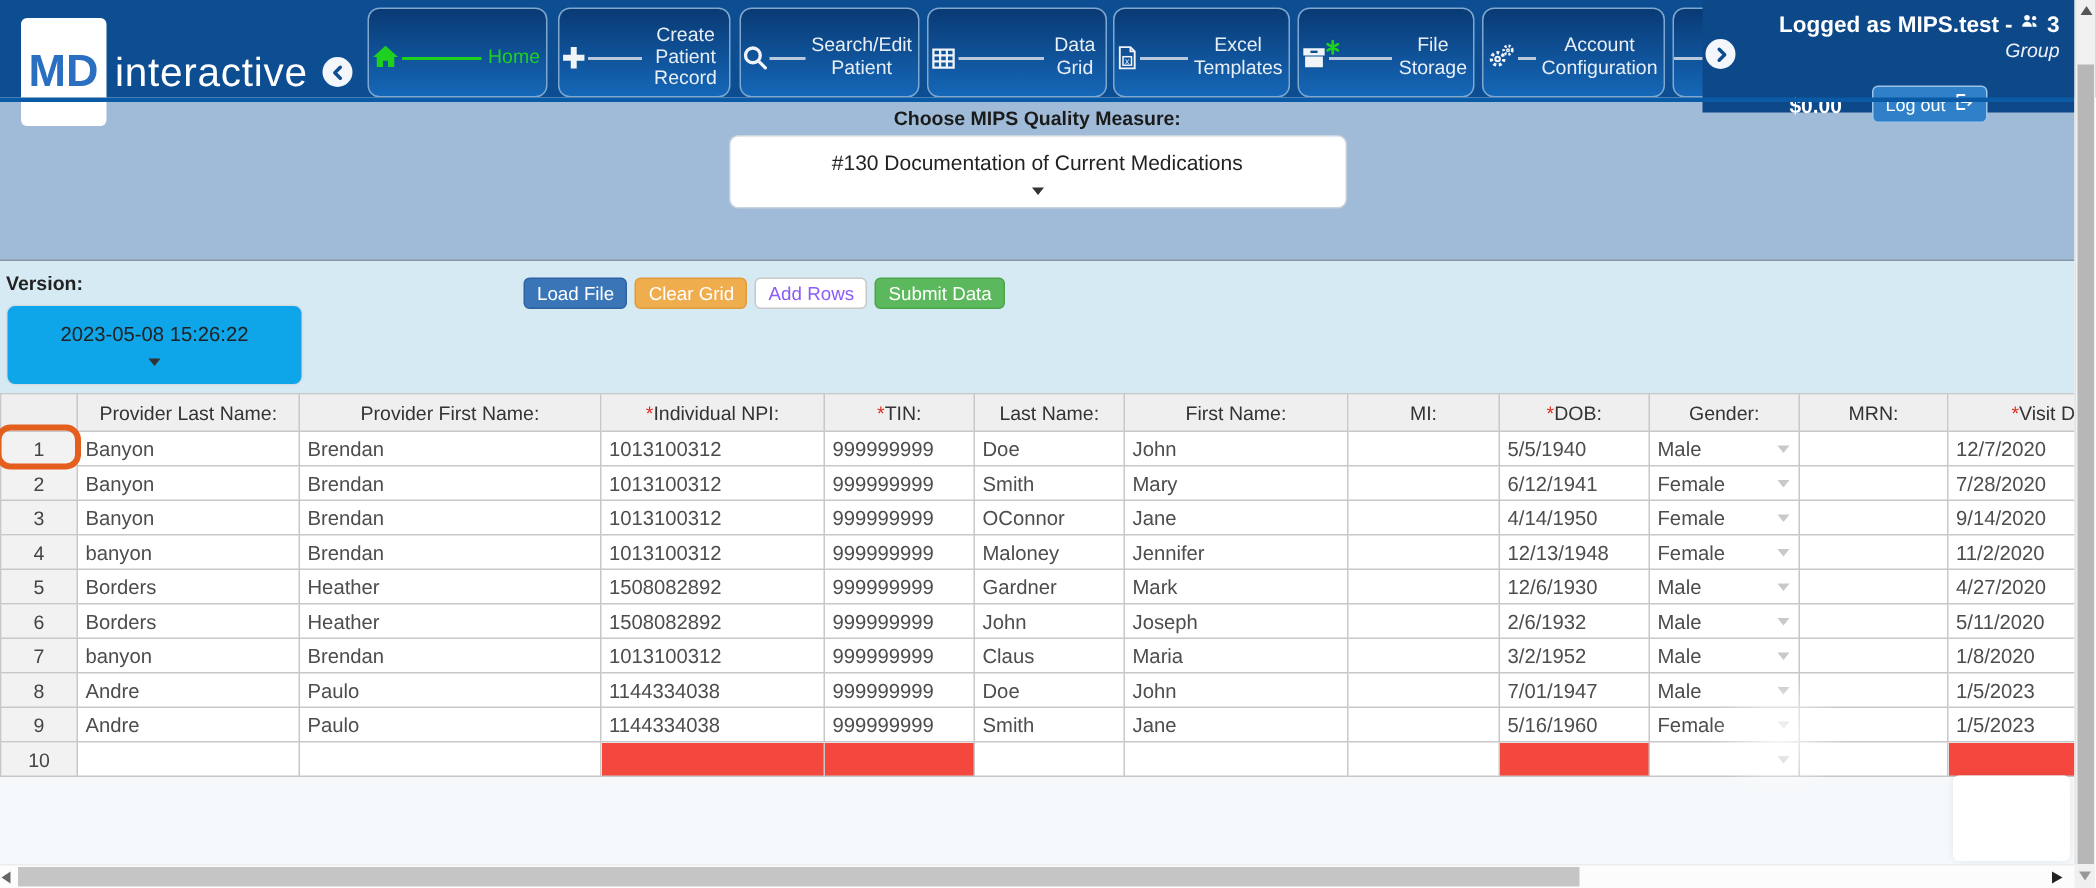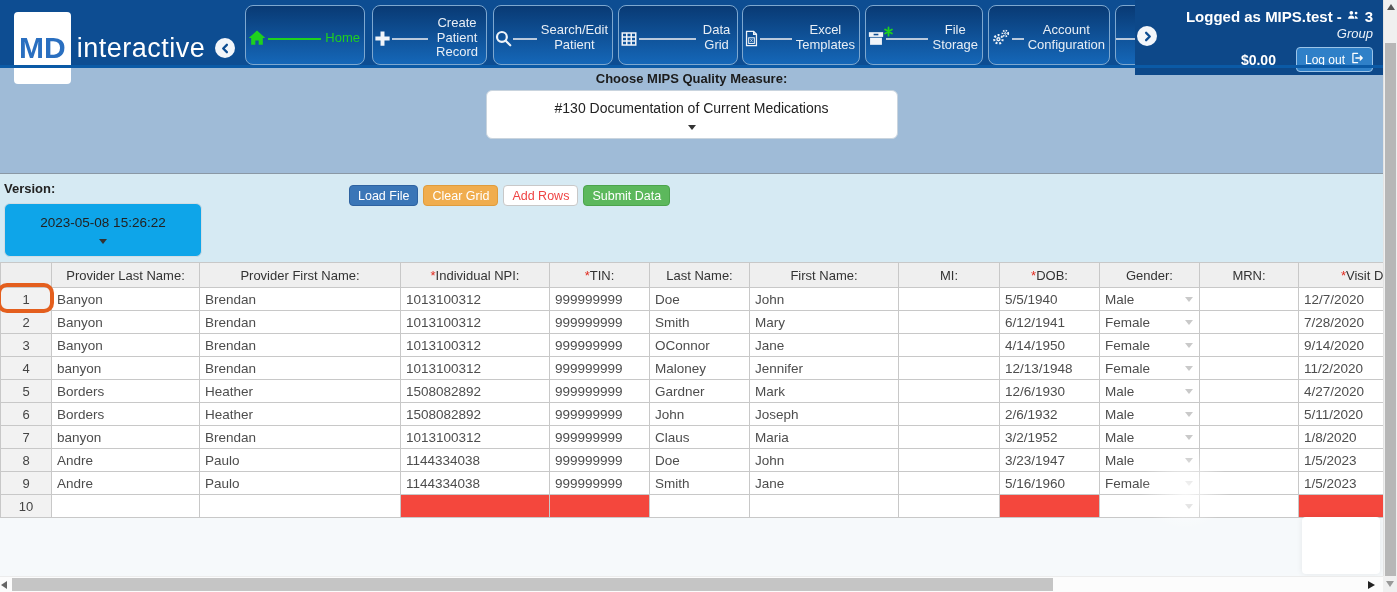--- a/index.html
+++ b/index.html
@@ -30,21 +30,21 @@
   .nav-btn .lbl{line-height:1.15;padding:0 4px}
   .nav-btn.active{color:var(--active-green)}
   .nav-btn.active .sep{background:var(--active-green)}
   .nav-btn.partial{overflow:hidden}
   .star-badge{position:absolute;right:-8px;top:-3px}
 
   
   .user-panel{position:absolute;right:14px;top:0;width:248px;height:75px;background:var(--panel-bg);z-index:25;color:#fff;padding:8px 10px 0 10px}
   .up-line1{display:flex;justify-content:flex-end;align-items:center;gap:4px;font-weight:bold;font-size:15px}
   .up-line2{text-align:right;font-style:italic;font-size:13px;margin-top:1px;color:#eef3f9}
-  .up-line3{display:flex;justify-content:flex-end;align-items:center;gap:20px;margin-top:6px}
+  .up-line3{display:flex;justify-content:center;align-items:center;gap:20px;margin-top:16px}
   .balance{font-weight:bold;font-size:14px}
   .logout-btn{background:var(--logout-blue);border:1px solid #9cc4e8;border-radius:4px;color:#fff;font-size:12px;
     display:flex;align-items:center;gap:5px;padding:3px 8px;cursor:pointer}
   .panel-chev{position:absolute;left:-2px;top:26px}
 
   
   .measure{position:absolute;left:0;top:68px;width:1383px;height:106px;background:var(--measure-bg);border-bottom:1px solid #8a98a5;z-index:10}
   .measure-label{text-align:center;font-weight:bold;font-size:13px;color:#1b1b1b;padding-top:3px}
   .measure-select{width:412px;height:49px;margin:4px auto 0;background:#fff;border:1px solid #c9d4de;border-radius:6px;
     display:flex;flex-direction:column;align-items:center;padding-top:9px;font-size:14px;color:#222;cursor:pointer}
@@ -54,21 +54,21 @@
 
   
   .version-bar{position:absolute;left:0;top:174px;width:1383px;height:88px;background:var(--version-bg);z-index:5}
   .version-label{position:absolute;left:4px;top:7px;font-weight:bold;font-size:13px;color:#222}
   .version-select{position:absolute;left:4px;top:29px;width:198px;height:54px;background:#0ea5e9;border:1px solid #d3dde3;border-radius:6px;
     display:flex;flex-direction:column;align-items:center;padding-top:11px;font-size:13.5px;color:#222;cursor:pointer}
   .toolbar{position:absolute;left:349px;top:11px;display:flex;gap:5px}
   .tb-btn{height:21px;border-radius:4px;font-size:12.5px;padding:0 8px;display:flex;align-items:center;cursor:pointer;border:1px solid transparent}
   .tb-load{background:var(--load-blue);color:#fff;border-color:#2e62a0}
   .tb-clear{background:var(--clear-orange);color:#fff;border-color:#e09c3c}
-  .tb-add{background:#fff;color:#ef4444;border-color:#c8c8c8}
+  .tb-add{background:#fff;color:#8b5cf6;border-color:#c8c8c8}
   .tb-submit{background:var(--submit-green);color:#fff;border-color:#4ca44c}
 
   
   .table-wrap{position:absolute;left:0;top:262px;width:1383px;height:256px;overflow:hidden;z-index:6;background:#fff}
   table{border-collapse:collapse;table-layout:fixed;width:1447px}
   th,td{border:1px solid #c8c8c8;overflow:hidden;white-space:nowrap}
   th{height:25px;background:#efefef;font-weight:normal;font-size:13px;color:#333;text-align:center}
   td{height:23px;font-size:13.5px;color:#4d4d4d;padding-left:5px;background:#fff}
   td.rownum{background:#f2f2f2;text-align:center;padding-left:0;color:#444;font-size:13px}
   td.error{background:var(--error-red)}
@@ -427,21 +427,21 @@
         </tr>
         <tr>
           <td class="rownum">8</td>
           <td>Andre</td>
           <td>Paulo</td>
           <td>1144334038</td>
           <td>999999999</td>
           <td>Doe</td>
           <td>John</td>
           <td></td>
-          <td>3/23/1947</td>
+          <td>7/01/1947</td>
           <td>
             <span class="cell-flex">
               <span>Male</span>
               <span class="dd-caret"></span>
             </span>
           </td>
           <td></td>
           <td>1/5/2023</td>
         </tr>
         <tr>

